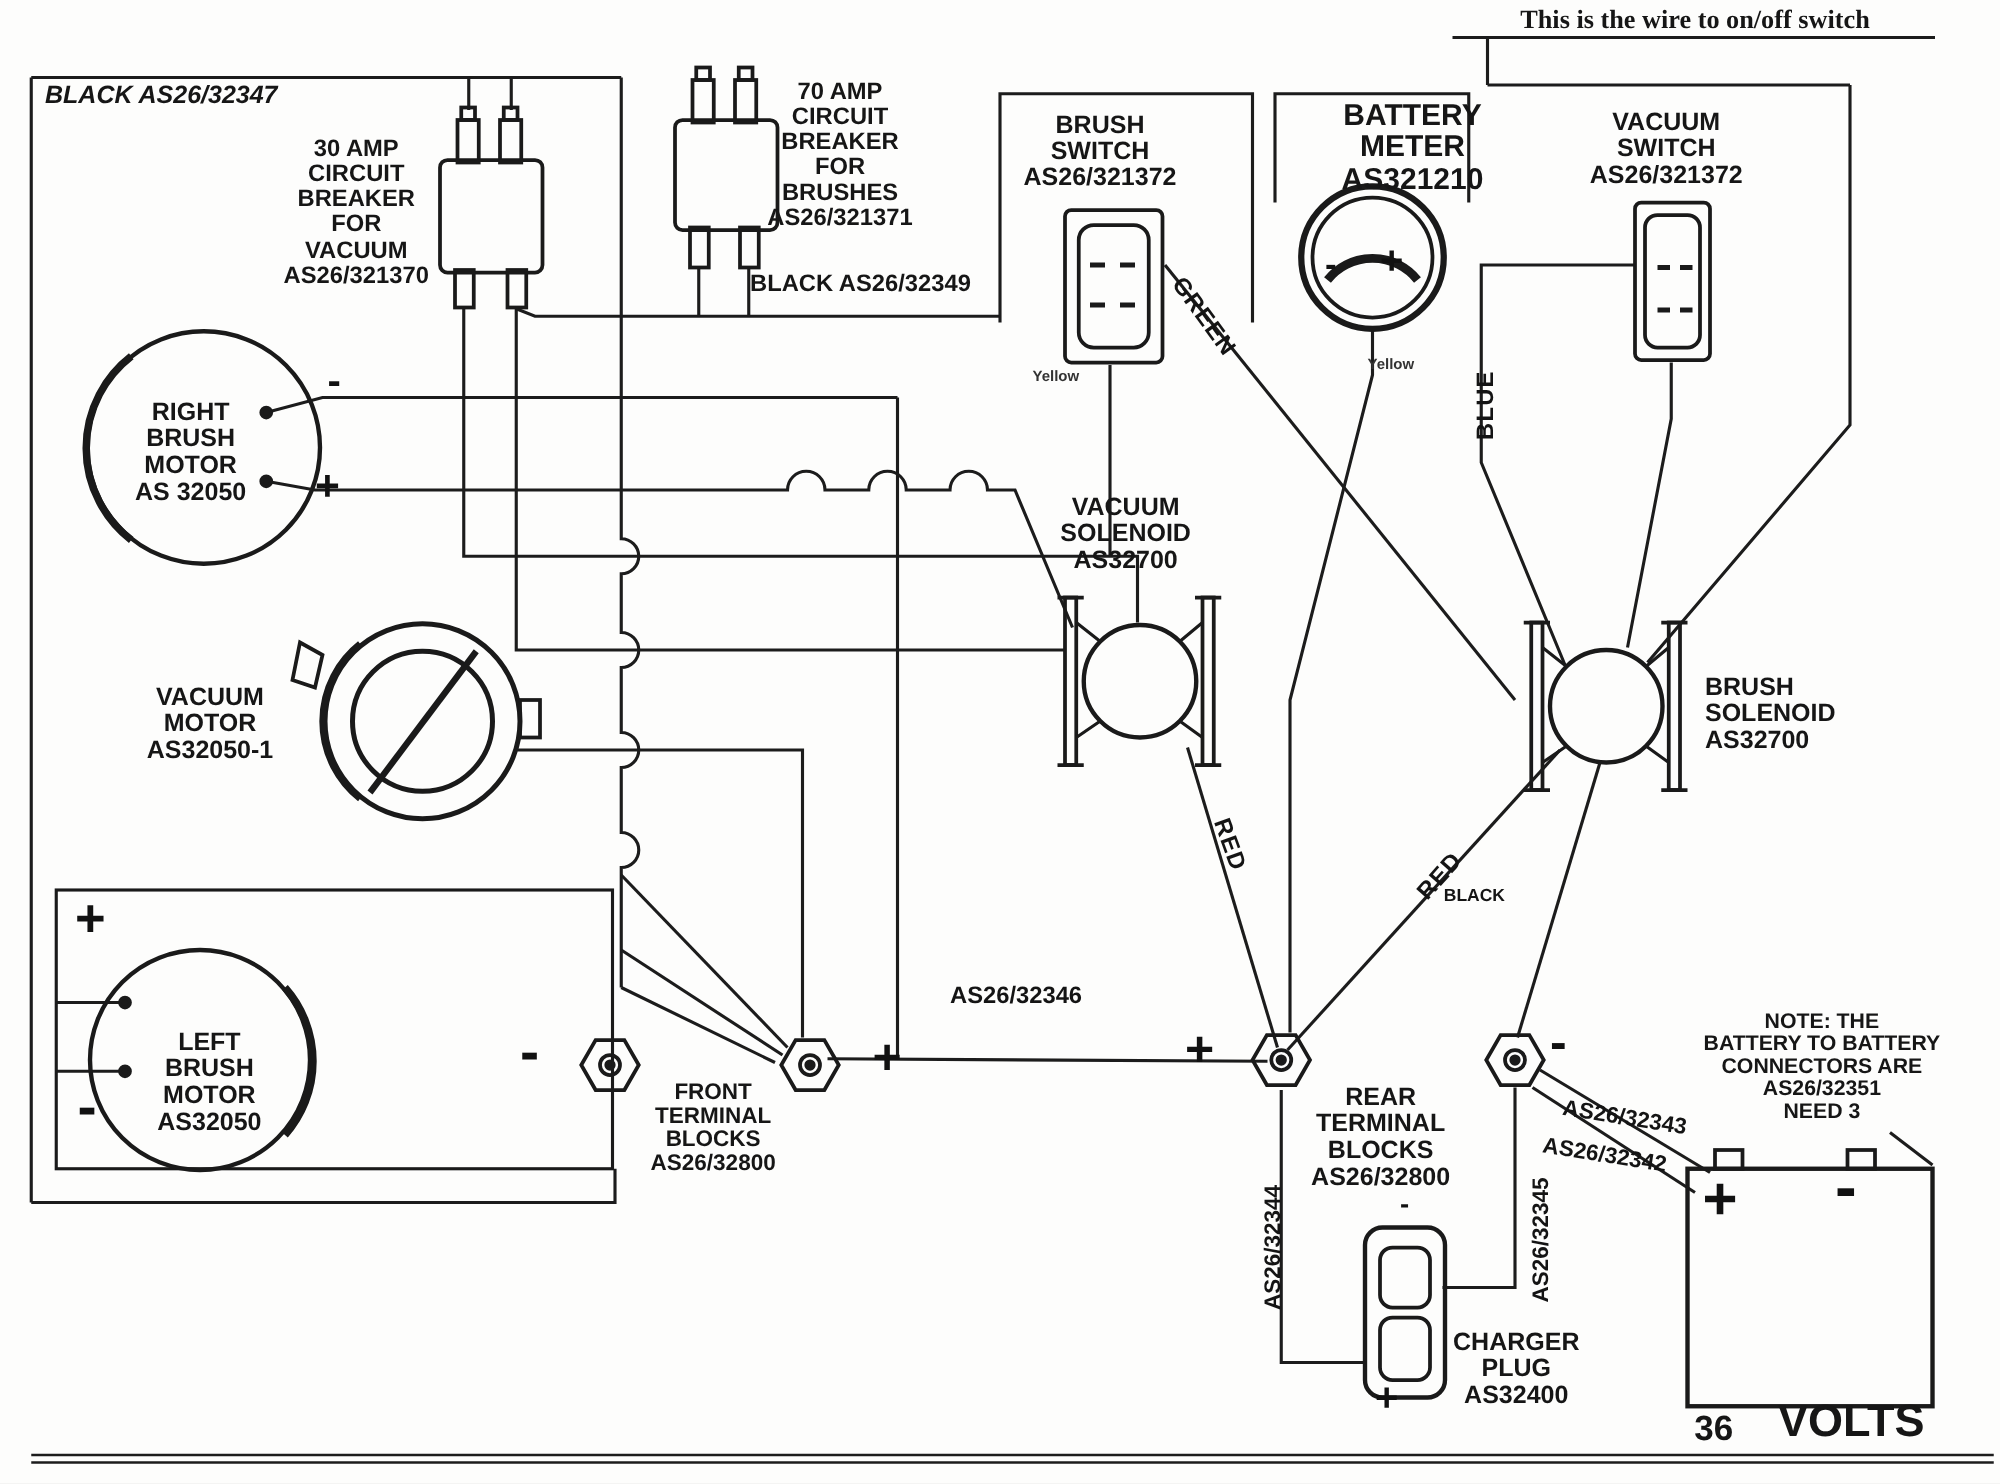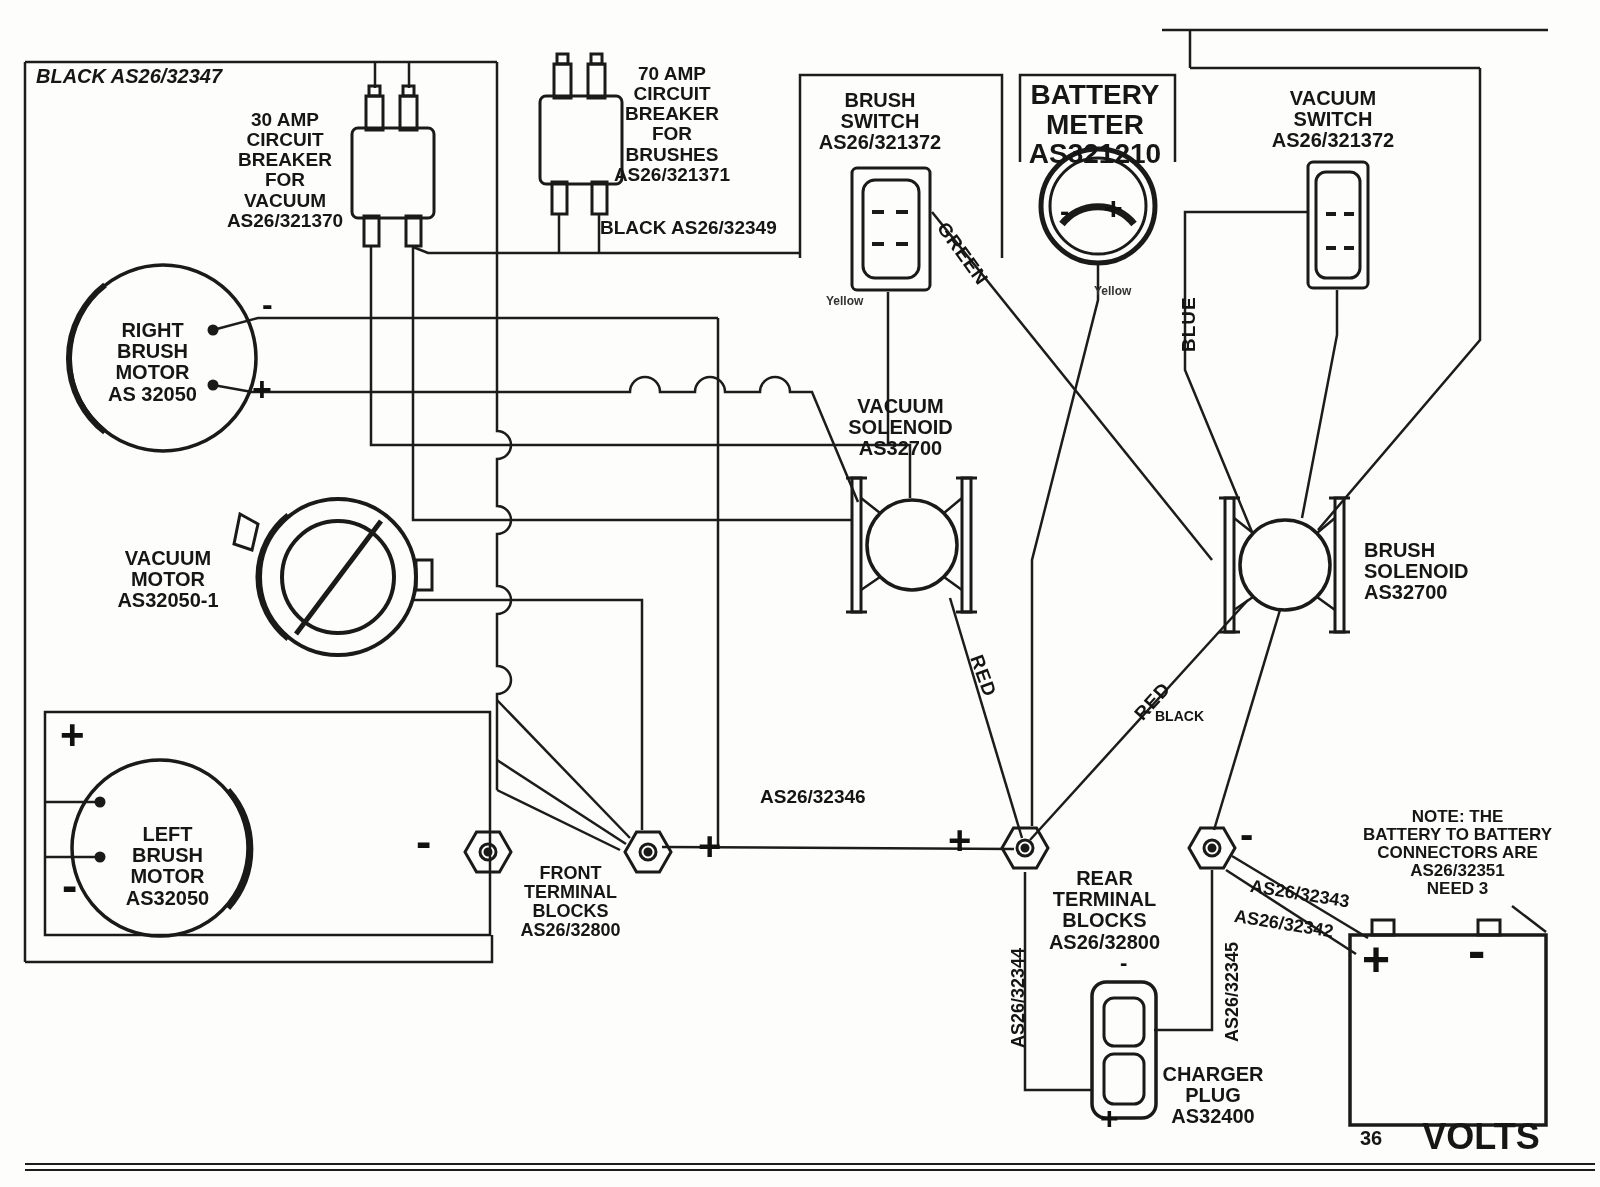--- a/index.html
+++ b/index.html
@@ -178,20 +178,21 @@
     </g>
 
     <g>
       <rect x="1350" y="935" width="196" height="190" stroke-width="3.5"></rect>
       <rect x="1372" y="920" width="22" height="15"></rect>
           <rect x="1478" y="920" width="22" height="15"></rect>
     </g>
   </g>
 </svg>
 
+<div class="lbl serif" style="left:1160px;top:4px;width:392px;font-size:21px;">This is the wire to on/off switch</div>
 
 <div class="lbl left" style="left:36px;top:66px;width:260px;font-size:20px;font-style:italic;">BLACK  AS26/32347</div>
 
 <div class="lbl" style="left:200px;top:110px;width:170px;font-size:19px;">30 AMP
 CIRCUIT
 BREAKER
 FOR
 VACUUM
 AS26/321370</div>
 
@@ -201,21 +202,21 @@
 FOR
 BRUSHES
 AS26/321371</div>
 
 <div class="lbl left" style="left:600px;top:218px;width:240px;font-size:19px;">BLACK   AS26/32349</div>
 
 <div class="lbl" style="left:795px;top:90px;width:170px;font-size:20px;">BRUSH
 SWITCH
 AS26/321372</div>
 
-<div class="lbl" style="left:1010px;top:80px;width:170px;font-size:28px;">BATTERY
+<div class="lbl" style="left:1045px;top:80px;width:170px;font-size:24px;">BATTERY
 METER
 AS321210</div>
 
 <div class="lbl" style="left:1248px;top:88px;width:170px;font-size:20px;">VACUUM
 SWITCH
 AS26/321372</div>
 
 <div class="lbl" style="left:80px;top:320px;width:145px;font-size:20px;">RIGHT
 BRUSH
 MOTOR
@@ -252,21 +253,21 @@
 PLUG
 AS32400</div>
 
 
 <div class="lbl" style="left:1360px;top:808px;width:195px;font-size:17px;">NOTE: THE
 BATTERY TO BATTERY
 CONNECTORS ARE
 AS26/32351
 NEED 3</div>
 
-<div class="lbl" style="left:1346px;top:1128px;width:50px;font-size:20px;">36</div>
+<div class="lbl" style="left:1346px;top:1128px;width:50px;font-size:28px;">36</div>
 <div class="lbl" style="left:1416px;top:1118px;width:130px;font-size:36px;">VOLTS</div>
 
 <div class="wlbl" style="left:760px;top:786px;font-size:19px;">AS26/32346</div>
 
 <div class="wlbl" style="left:950px;top:218px;font-size:19px;letter-spacing:1px;transform:rotate(54deg);">GREEN</div>
 
 <div class="wlbl" style="left:1178px;top:352px;font-size:19px;letter-spacing:1px;transform:rotate(-90deg);">BLUE</div>
 
 <div class="wlbl" style="left:986px;top:652px;font-size:19px;letter-spacing:1px;transform:rotate(70deg);">RED</div>
 

